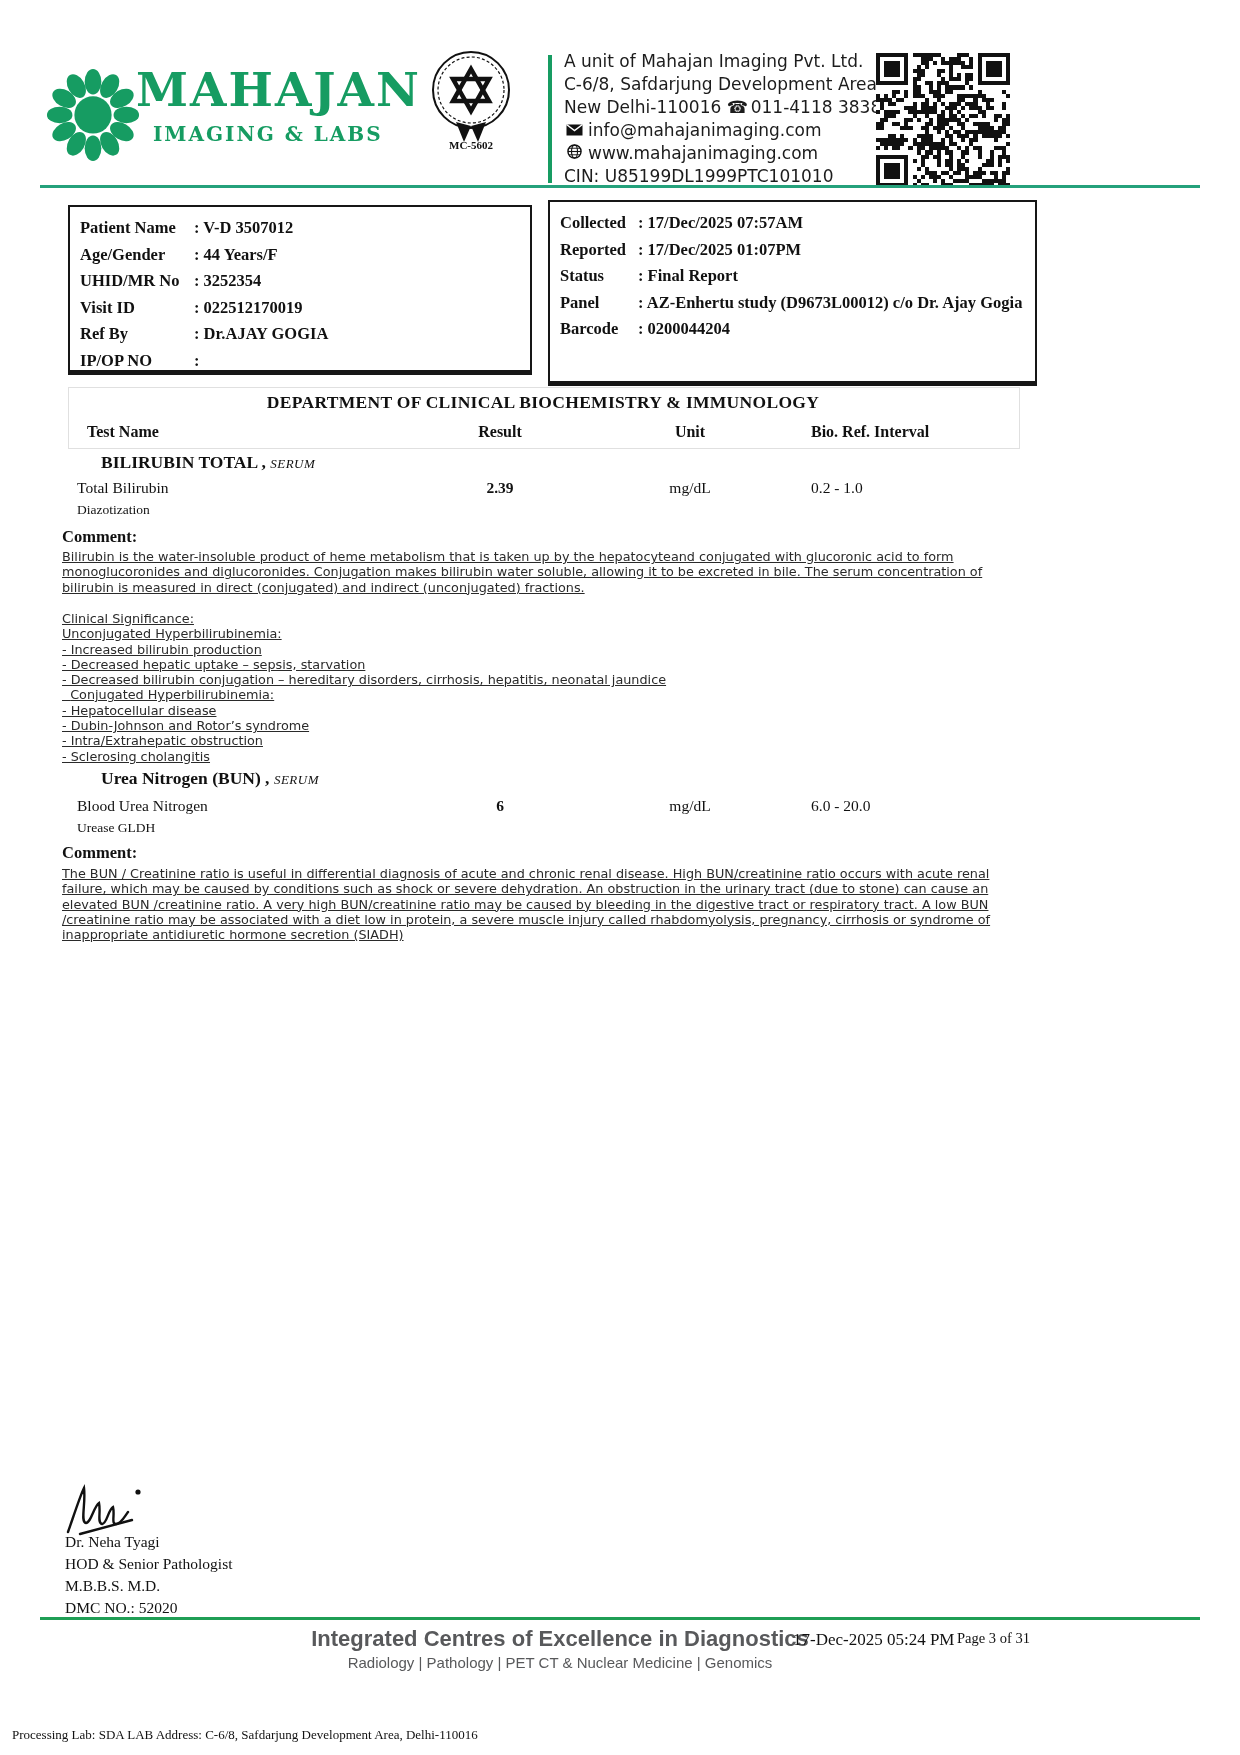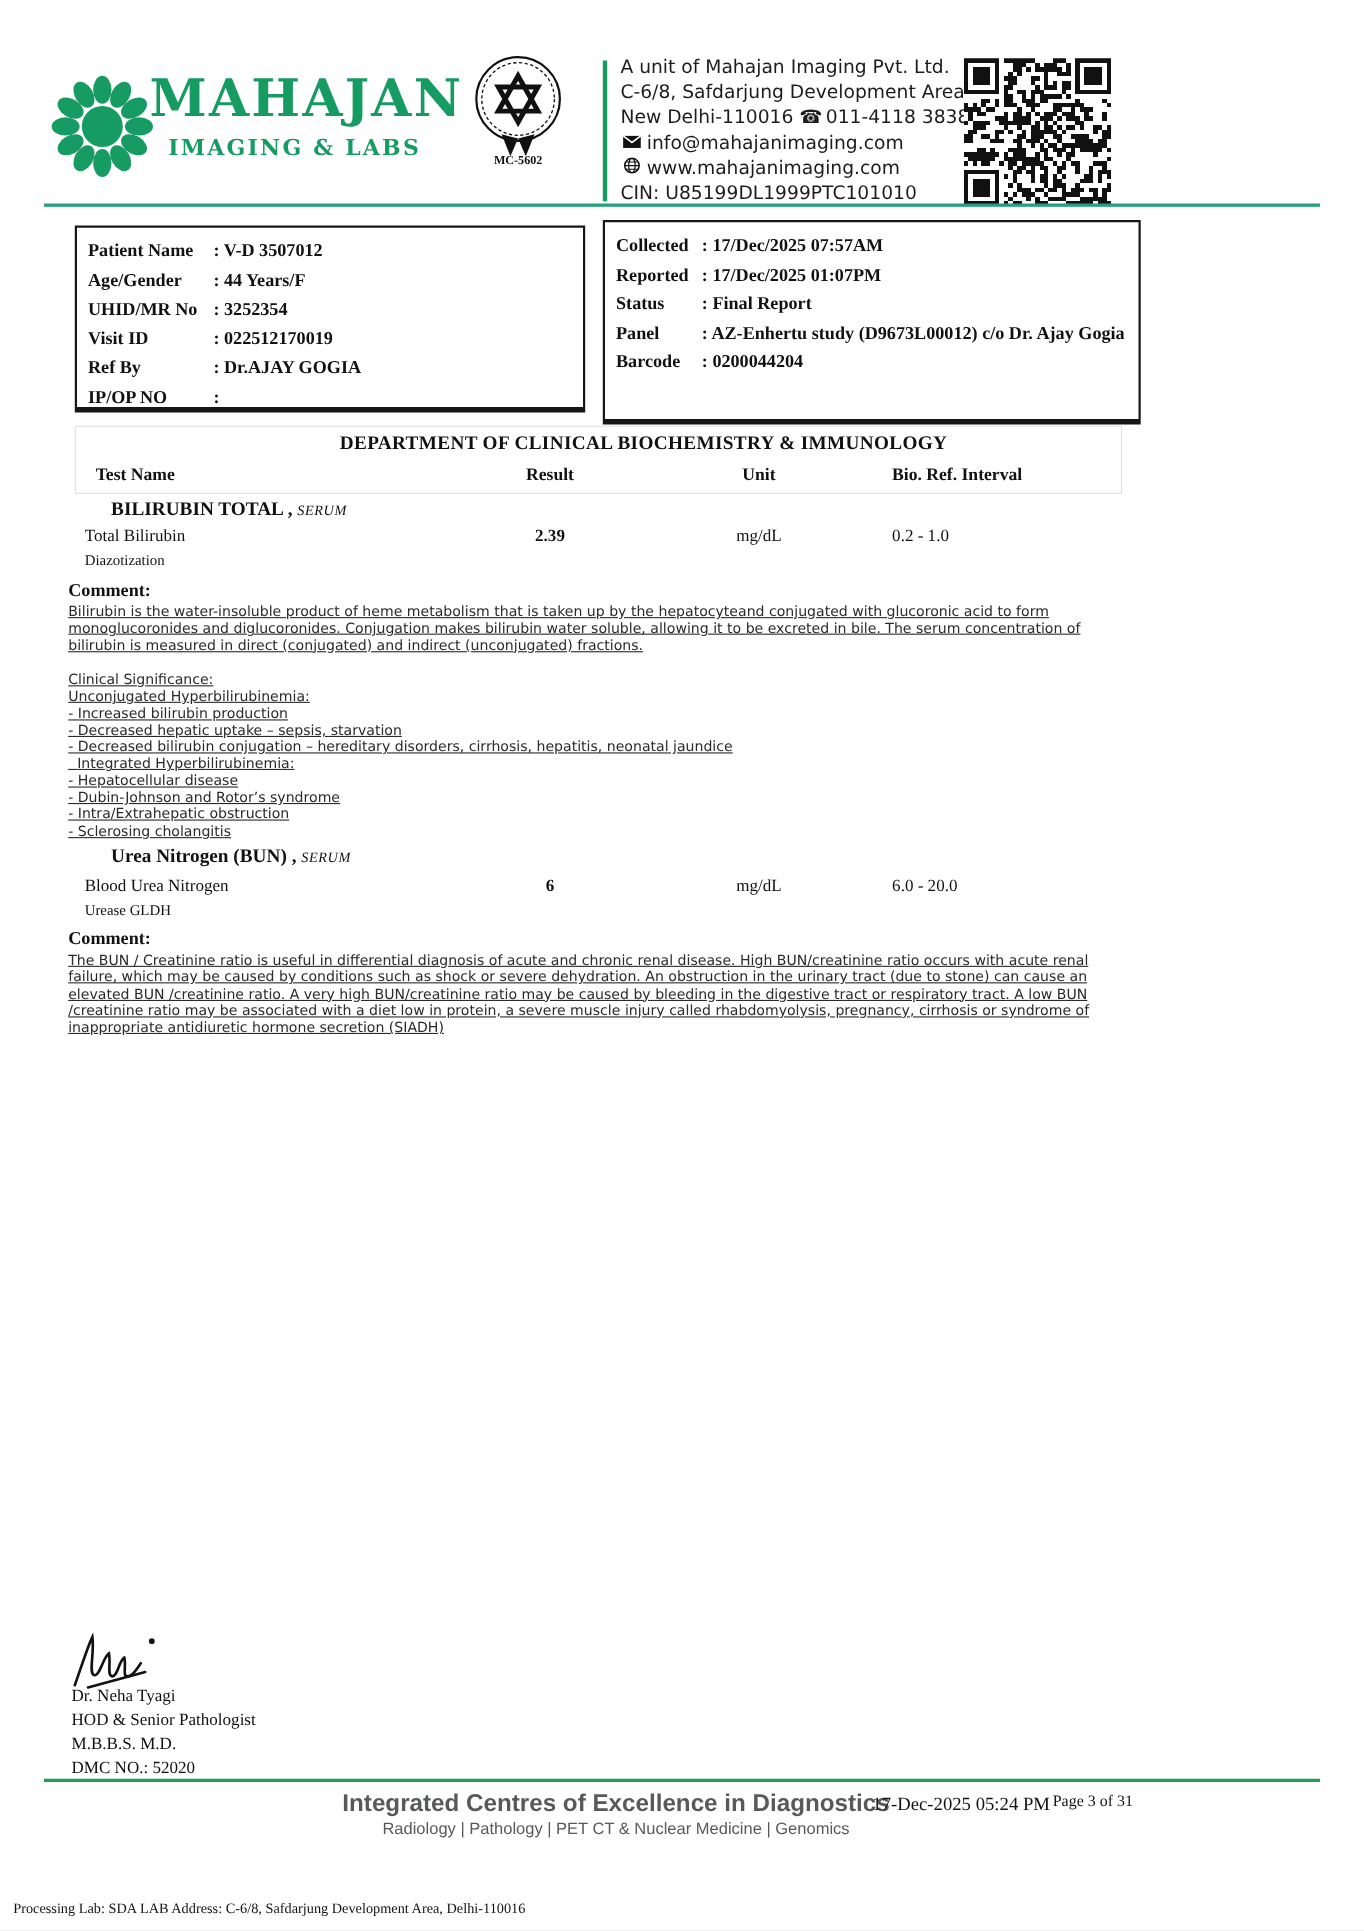--- a/index.html
+++ b/index.html
@@ -26,21 +26,21 @@
   .ibox .row{display:flex;align-items:flex-start;}
   .ibox .lab{flex:0 0 auto;}
   .pt .lab{width:114px;}
   .mt .lab{width:78px;}
   .ibox .val{flex:1;}
 
   
   .dept-box{position:absolute;left:68px;top:387px;width:950px;height:60px;
             border:1px solid #e0e0e0;background:transparent;}
   .dept-title{position:absolute;left:68px;top:392px;width:950px;text-align:center;
-              font-weight:700;font-size:17.5px;letter-spacing:.3px;margin-left:42px;}
+              font-weight:700;font-size:17.5px;letter-spacing:.3px;}
   .thead,.trow{position:absolute;left:65px;width:972px;display:grid;
                grid-template-columns:360px 150px 230px auto;}
   .thead{top:423px;font-weight:700;font-size:16px;}
   .thead .c1{padding-left:22px;}
   .c2{text-align:center;}
   .c3{text-align:center;}
   .c4{text-align:left;padding-left:6px;}
   .trow{font-size:15.5px;}
   .trow .c1{padding-left:12px;}
   .trow .c2{font-weight:700;}
@@ -215,21 +215,21 @@
   <div class="method" style="top:502px">Diazotization</div>
   <div class="comment-label" style="top:527px">Comment:</div>
   <div class="body-text" style="top:549px;width:962px">Bilirubin is the water-insoluble product of heme metabolism that is taken up by the hepatocyteand conjugated with glucoronic acid to form monoglucoronides and diglucoronides. Conjugation makes bilirubin water soluble, allowing it to be excreted in bile. The serum concentration of bilirubin is measured in direct (conjugated) and indirect (unconjugated) fractions.</div>
 
   <div class="body-text sig-lines" style="top:611px;width:962px">
     <div>Clinical Significance:</div>
     <div>Unconjugated Hyperbilirubinemia:</div>
     <div>- Increased bilirubin production</div>
     <div>- Decreased hepatic uptake – sepsis, starvation</div>
     <div>- Decreased bilirubin conjugation – hereditary disorders, cirrhosis, hepatitis, neonatal jaundice</div>
-    <div>  Integrated Hyperbilirubinemia:</div>
+    <div>  Conjugated Hyperbilirubinemia:</div>
     <div>- Hepatocellular disease</div>
     <div>- Dubin-Johnson and Rotor’s syndrome</div>
     <div>- Intra/Extrahepatic obstruction</div>
     <div>- Sclerosing cholangitis</div>
   </div>
 
   <div class="panel-title" style="top:768px">
     <span>Urea Nitrogen (BUN) ,</span>
     <span class="spec">SERUM</span>
   </div>

